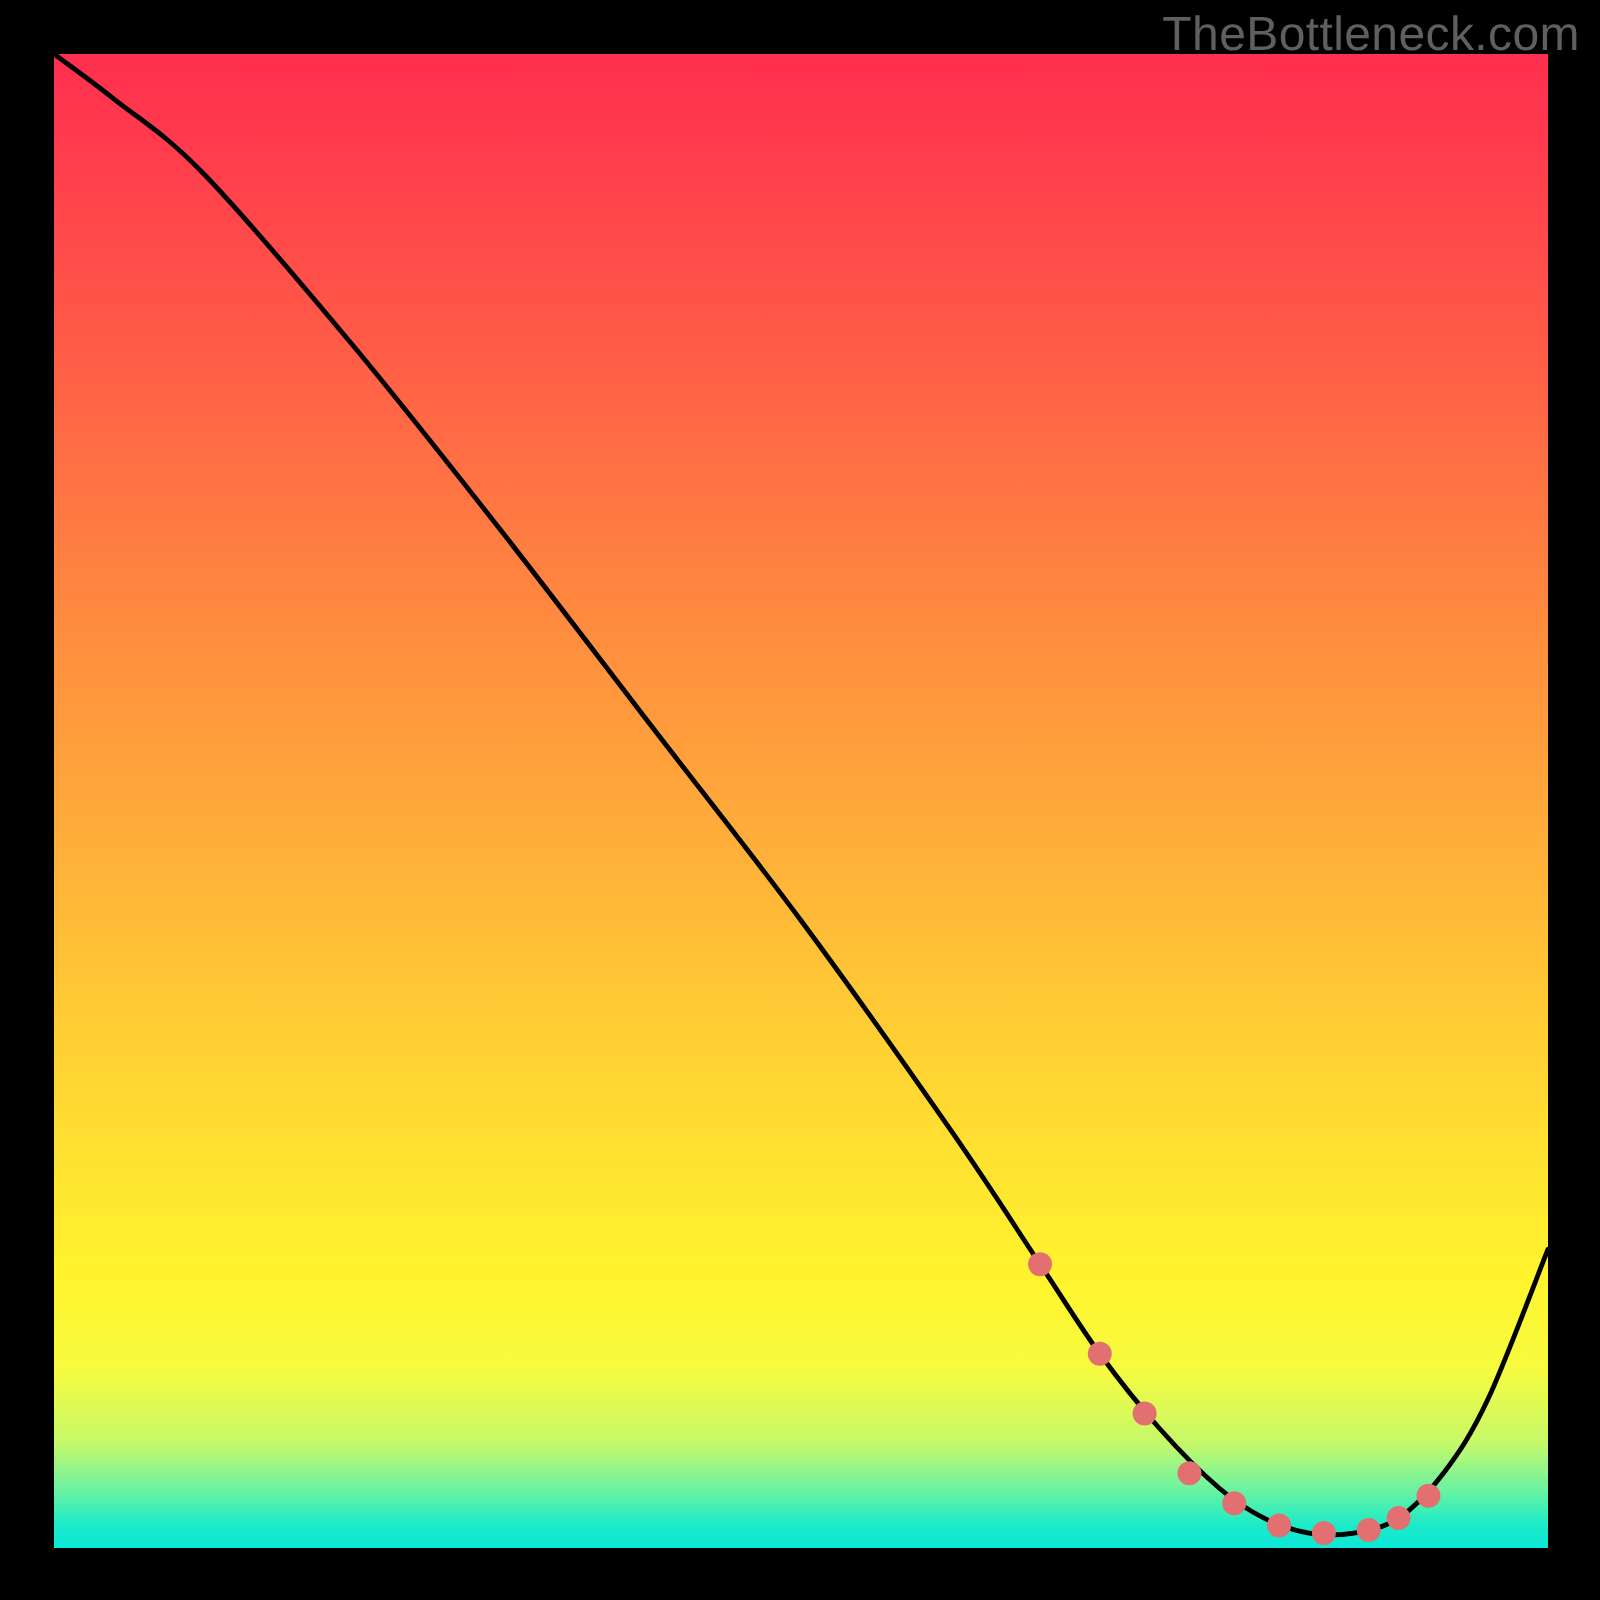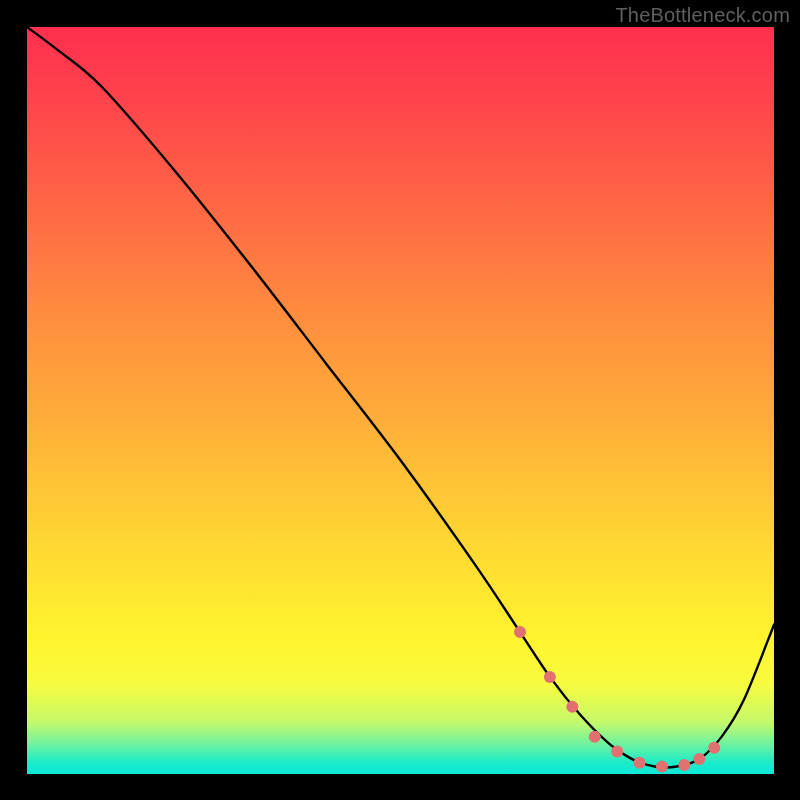--- a/index.html
+++ b/index.html
@@ -14,21 +14,21 @@
   .canvas {
     position: relative;
     width: 800px;
     height: 800px;
     background: #000000;
   }
   .watermark {
     position: absolute;
     top: 4px;
     right: 10px;
-    font-size: 20px;
+    font-size: 24px;
     font-weight: 500;
     color: #5f5f5f;
     letter-spacing: 0.2px;
     z-index: 50;
   }
   .plot-area {
     position: absolute;
     left: 27px;
     top: 27px;
     width: 747px;

